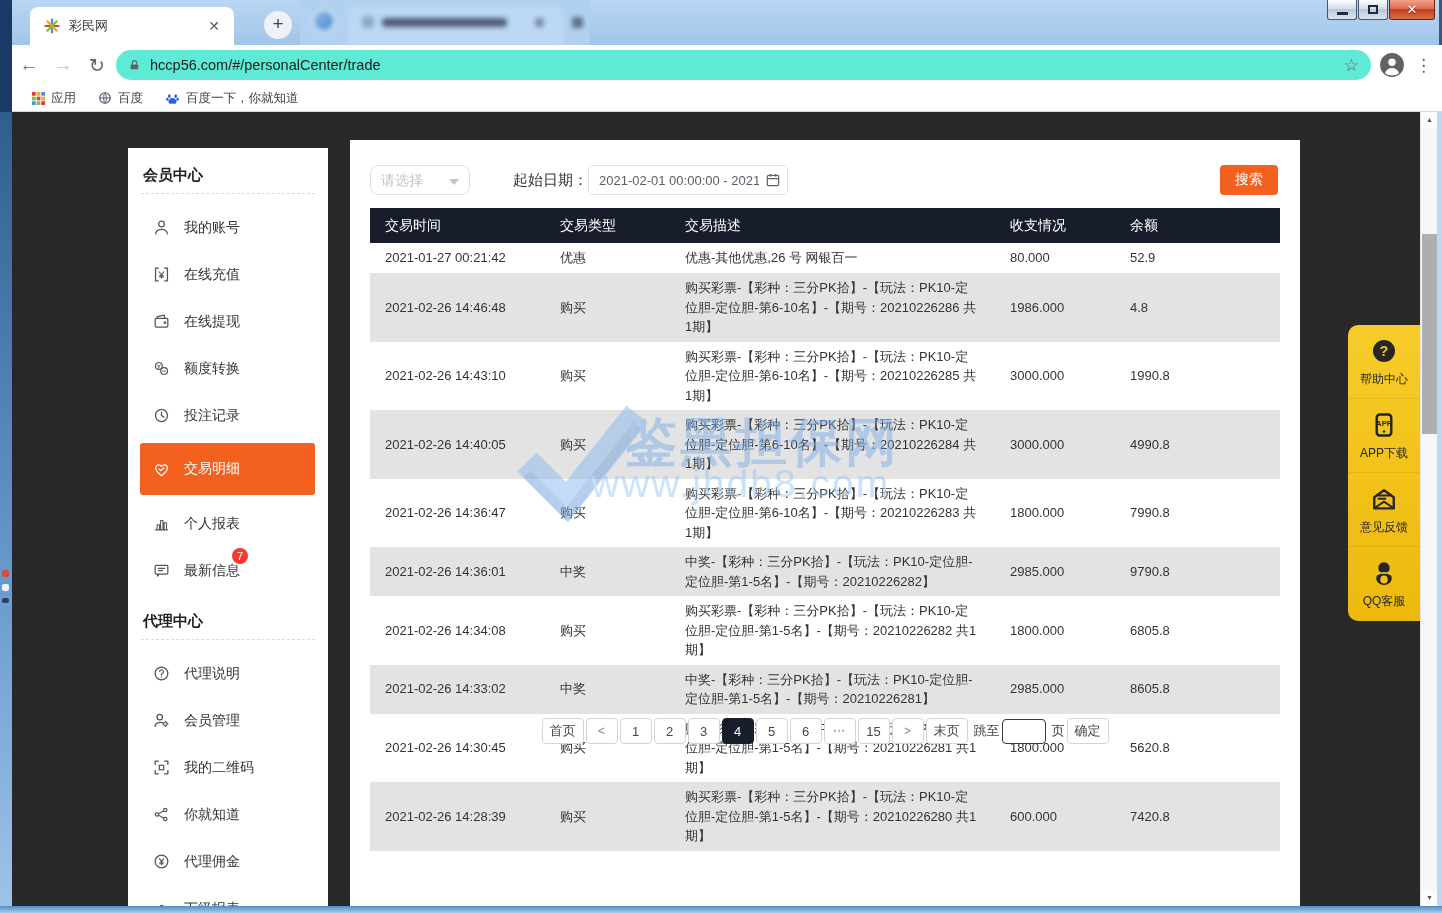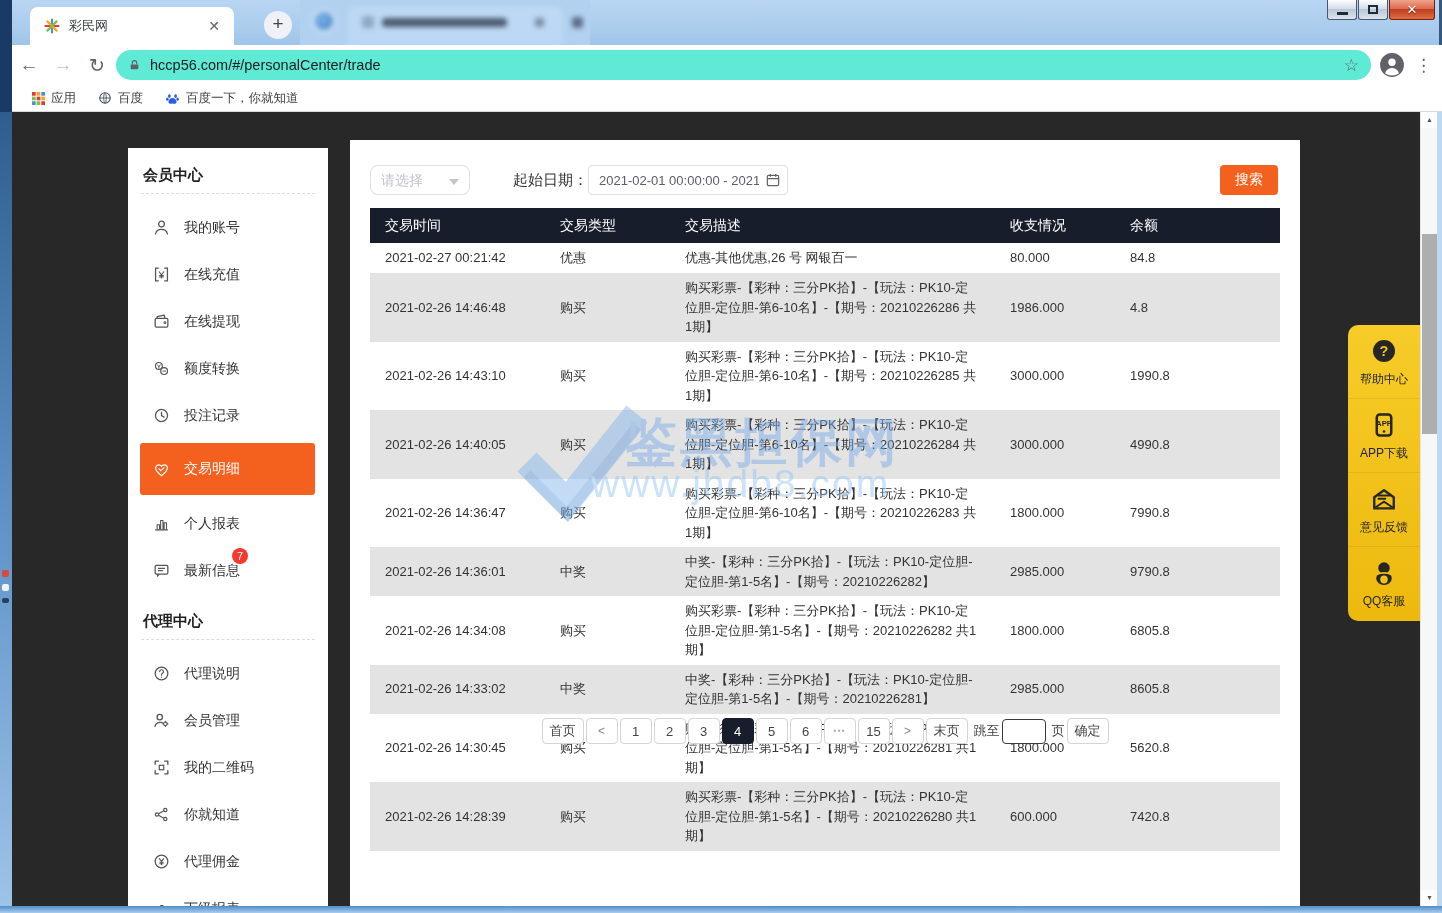--- a/index.html
+++ b/index.html
@@ -453,25 +453,25 @@
           <tr id="trade-head">
             <th>交易时间</th>
             <th>交易类型</th>
             <th>交易描述</th>
             <th>收支情况</th>
             <th>余额</th>
           </tr>
         </thead>
       <tbody id="trade-body">
           <tr>
-            <td>2021-02-27 00:21:42</td>
+            <td>2021-01-27 00:21:42</td>
             <td>优惠</td>
             <td>优惠-其他优惠,26 号 网银百一</td>
             <td>80.000</td>
-            <td>84.8</td>
+            <td>52.9</td>
           </tr>
           <tr>
             <td>2021-02-26 14:46:48</td>
             <td>购买</td>
             <td>购买彩票-【彩种：三分PK拾】-【玩法：PK10-定位胆-定位胆-第6-10名】-【期号：20210226286 共1期】</td>
             <td>1986.000</td>
             <td>4.8</td>
           </tr>
           <tr>
             <td>2021-02-26 14:43:10</td>

